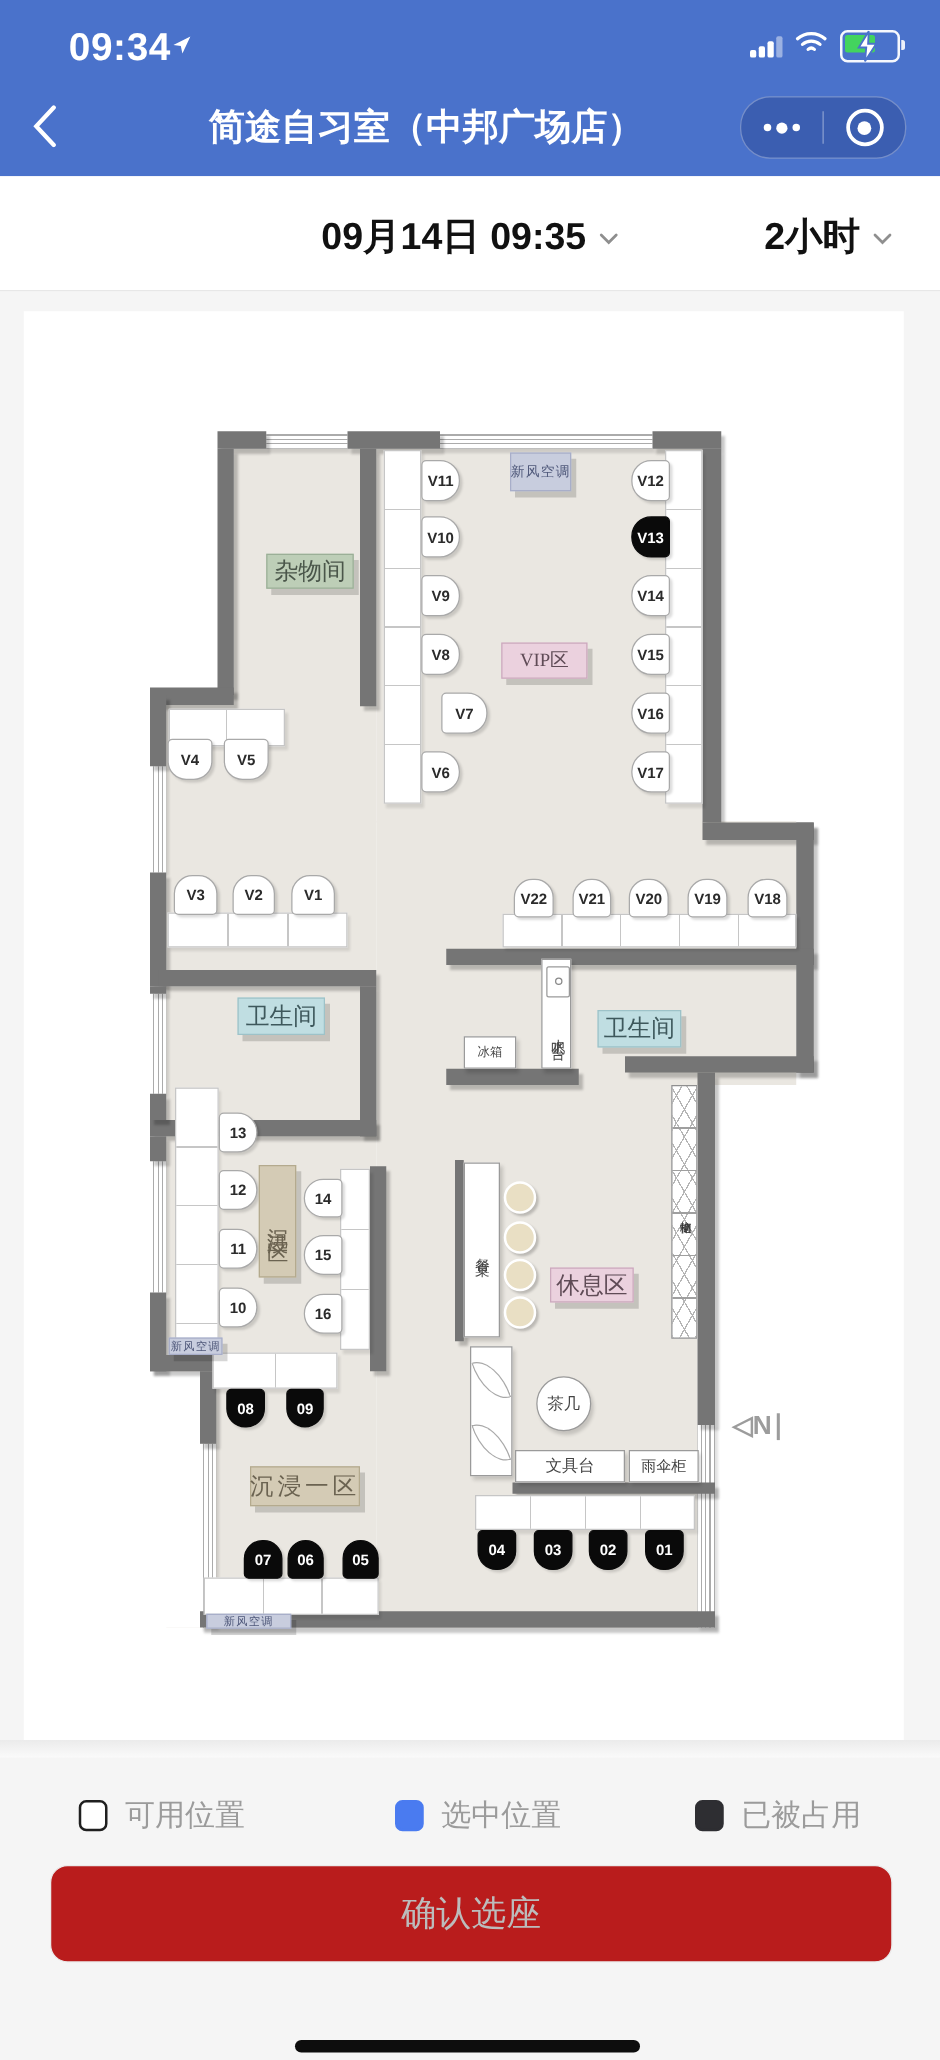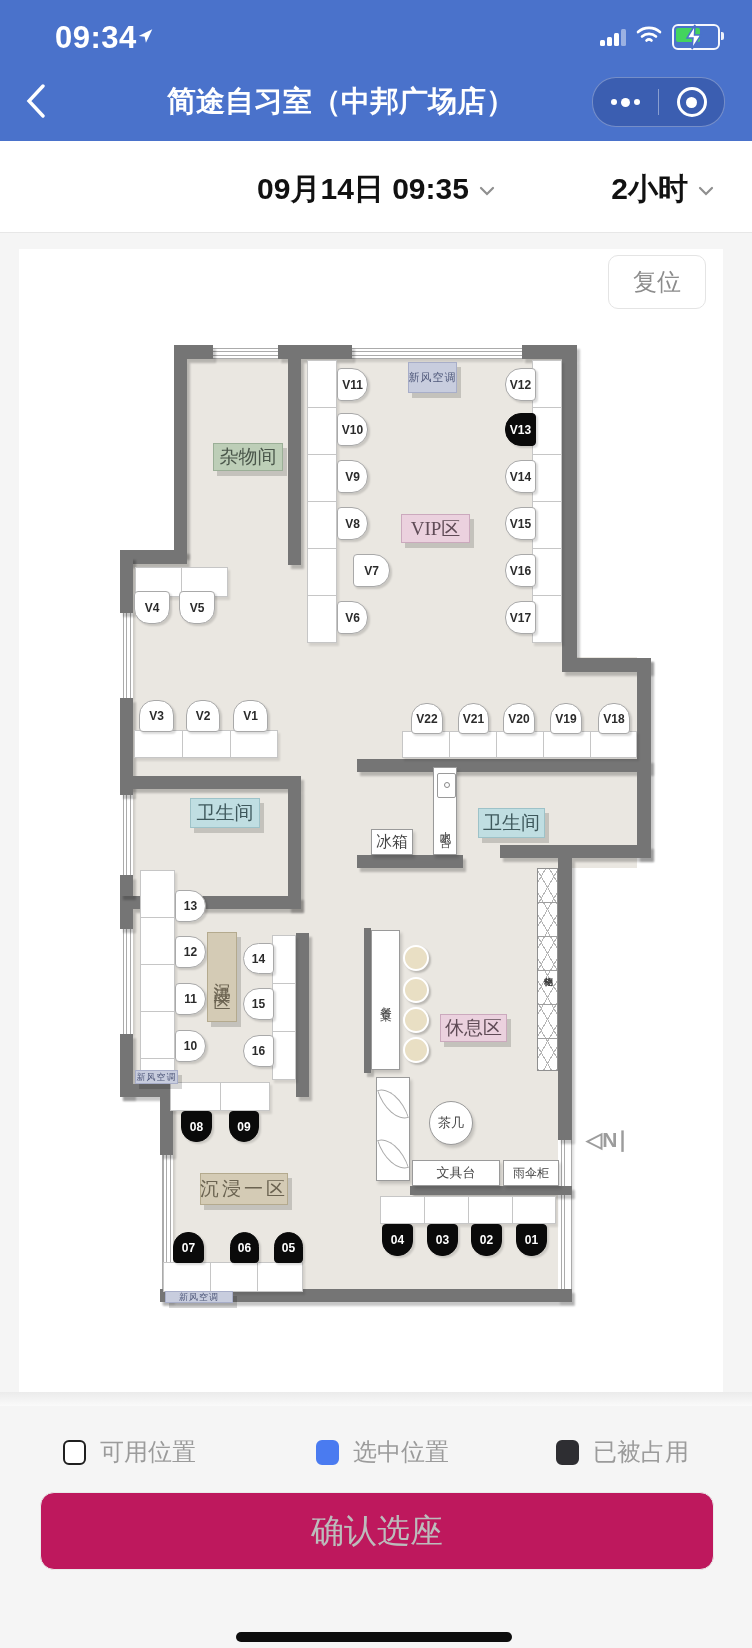--- a/index.html
+++ b/index.html
@@ -68,22 +68,22 @@
   .locker span{writing-mode:vertical-rl;font-size:9px;color:#333;background:rgba(255,255,255,.7);line-height:1.1;}
   .sofa-leaf{position:absolute;width:20px;height:34px;border:1px solid #a8a8a8;border-radius:0 100% 0 100%;transform:rotate(-18deg);}
   #north{position:absolute;color:#9c9c9c;font-size:21px;letter-spacing:0;font-weight:bold;font-family:"Liberation Sans",sans-serif;}
   .sink{position:absolute;left:3px;top:5px;width:17px;height:23px;border:1px solid #9a9a9a;border-radius:2px;}
   .sink i{position:absolute;left:6px;top:8px;width:4px;height:4px;border:1px solid #888;border-radius:50%;}
   
   #legend{position:absolute;left:0;top:1436px;width:752px;height:30px;}
   .lg-item{position:absolute;display:flex;align-items:center;gap:14px;}
   .lg-sw{width:23px;height:25px;border-radius:6px;box-sizing:border-box;}
   .lg-item span{font-size:24px;color:#9b9b9b;}
-  #confirm{position:absolute;left:40px;top:1492px;width:672px;height:76px;background:#be185d;border:1px solid #eaeaea;
-           border-radius:14px;display:flex;align-items:center;justify-content:center;font-size:33px;color:#bcbcbc;cursor:pointer;text-align:center;}
+  #confirm{position:absolute;left:40px;top:1492px;width:672px;height:76px;background:#b91c1c;border:1px solid #eaeaea;
+           border-radius:14px;display:flex;align-items:center;justify-content:center;font-size:28px;color:#bcbcbc;cursor:pointer;text-align:center;}
   #homebar{position:absolute;left:236px;top:1632px;width:276px;height:10px;border-radius:5px;background:#0d0d0d;}
 </style>
 </head>
 <body>
 
 <div id="statusnav">
   <div id="time">09:34</div>
   <div id="loc-arrow">
     <svg width="17" height="17" viewBox="0 0 20 20">
         <path d="M2 10.5 L18 2.5 L10.5 18.5 L9 11.5 Z" fill="#fff"></path>
@@ -139,21 +139,20 @@
 <div id="booking">
   <div class="dt"><span>09月14日 09:35</span><span class="chev"><svg width="16" height="10" viewBox="0 0 16 10" fill="none" stroke="#8f8f8f" stroke-width="2.2" stroke-linecap="round">
           <path d="M2 2 L8 8 L14 2"></path>
         </svg></span></div>
   <div class="dur"><span>2小时</span><span class="chev"><svg width="16" height="10" viewBox="0 0 16 10" fill="none" stroke="#8f8f8f" stroke-width="2.2" stroke-linecap="round">
           <path d="M2 2 L8 8 L14 2"></path>
         </svg></span></div>
 </div>
 
 <div id="canvas">
-  <div id="reset">复位</div>
   <div id="north" style="left: 567px; top: 879px;">◁N∣</div>
 <div class="floor" style="left: 168px; top: 110px; width: 101px; height: 197px; position: absolute;"></div>
     <div class="floor" style="left: 282px; top: 110px; width: 261px; height: 299px; position: absolute;"></div>
     <div class="floor" style="left: 114px; top: 307px; width: 168px; height: 220px; position: absolute;"></div>
     <div class="floor" style="left: 282px; top: 408px; width: 336px; height: 115px; position: absolute;"></div>
     <div class="floor" style="left: 114px; top: 540px; width: 168px; height: 107px; position: absolute;"></div>
     <div class="floor" style="left: 438px; top: 523px; width: 180px; height: 96px; position: absolute;"></div>
     <div class="floor" style="left: 282px; top: 523px; width: 156px; height: 96px; position: absolute;"></div>
     <div class="floor" style="left: 114px; top: 647px; width: 168px; height: 406px; position: absolute;"></div>
     <div class="floor" style="left: 282px; top: 619px; width: 257px; height: 434px; position: absolute;"></div>
@@ -228,44 +227,44 @@
     <div class="seat" style="left: 579px; top: 454px; width: 32px; height: 31px; position: absolute; border-radius: 15px 15px 4px 4px;">V18</div>
     <div class="seat" style="left: 156px; top: 641px; width: 31px; height: 32px; position: absolute; border-radius: 4px 16px 16px 4px;">13</div>
     <div class="seat" style="left: 156px; top: 687px; width: 31px; height: 32px; position: absolute; border-radius: 4px 16px 16px 4px;">12</div>
     <div class="seat" style="left: 156px; top: 734px; width: 31px; height: 32px; position: absolute; border-radius: 4px 16px 16px 4px;">11</div>
     <div class="seat" style="left: 156px; top: 781px; width: 31px; height: 32px; position: absolute; border-radius: 4px 16px 16px 4px;">10</div>
     <div class="seat" style="left: 224px; top: 694px; width: 31px; height: 31px; position: absolute; border-radius: 16px 4px 4px 16px;">14</div>
     <div class="seat" style="left: 224px; top: 739px; width: 31px; height: 32px; position: absolute; border-radius: 16px 4px 4px 16px;">15</div>
     <div class="seat" style="left: 224px; top: 786px; width: 31px; height: 32px; position: absolute; border-radius: 16px 4px 4px 16px;">16</div>
     <div class="seat occ" style="left: 162px; top: 862px; width: 31px; height: 31px; position: absolute; border-radius: 4px 4px 15px 15px;">08</div>
     <div class="seat occ" style="left: 210px; top: 862px; width: 30px; height: 31px; position: absolute; border-radius: 4px 4px 15px 15px;">09</div>
-    <div class="seat occ" style="left: 154px; top: 983px; width: 31px; height: 31px; position: absolute; border-radius: 15px 15px 4px 4px;">07</div>
+    <div class="seat occ" style="left: 176px; top: 983px; width: 31px; height: 31px; position: absolute; border-radius: 15px 15px 4px 4px;">07</div>
     <div class="seat occ" style="left: 211px; top: 983px; width: 29px; height: 31px; position: absolute; border-radius: 15px 15px 4px 4px;">06</div>
     <div class="seat occ" style="left: 255px; top: 983px; width: 29px; height: 31px; position: absolute; border-radius: 15px 15px 4px 4px;">05</div>
     <div class="seat occ" style="left: 363px; top: 975px; width: 31px; height: 32px; position: absolute; border-radius: 4px 4px 15px 15px;">04</div>
     <div class="seat occ" style="left: 408px; top: 975px; width: 31px; height: 32px; position: absolute; border-radius: 4px 4px 15px 15px;">03</div>
     <div class="seat occ" style="left: 452px; top: 975px; width: 31px; height: 32px; position: absolute; border-radius: 4px 4px 15px 15px;">02</div>
     <div class="seat occ" style="left: 497px; top: 975px; width: 31px; height: 32px; position: absolute; border-radius: 4px 4px 15px 15px;">01</div>
     <div class="lbl green" style="left: 194px; top: 194px; width: 70px; height: 28px; position: absolute; font-size: 19px;">杂物间</div>
-    <div class="lbl pink" style="left: 382px; top: 265px; width: 69px; height: 29px; position: absolute; font-size: 19px;">VIP区</div>
+    <div class="lbl pink" style="left: 382px; top: 265px; width: 69px; height: 29px; position: absolute; font-size: 15px;">VIP区</div>
     <div class="lbl lav" style="left: 389px; top: 113px; width: 49px; height: 31px; position: absolute; font-size: 11px;">新风空调</div>
     <div class="lbl cyan" style="left: 171px; top: 549px; width: 70px; height: 30px; position: absolute; font-size: 19px;">卫生间</div>
     <div class="lbl cyan" style="left: 459px; top: 559px; width: 67px; height: 30px; position: absolute; font-size: 19px;">卫生间</div>
     <div class="lbl tan vert" style="left: 188px; top: 683px; width: 30px; height: 90px; position: absolute; font-size: 17px;">沉浸二区</div>
     <div class="lbl tan" style="left: 181px; top: 924px; width: 88px; height: 32px; position: absolute; font-size: 19px;">沉浸一区</div>
     <div class="lbl pink" style="left: 421px; top: 765px; width: 67px; height: 28px; position: absolute; font-size: 19px;">休息区</div>
     <div class="lbl lav" style="left: 116px; top: 821px; width: 43px; height: 14px; position: absolute; font-size: 9px;">新风空调</div>
     <div class="lbl lav" style="left: 146px; top: 1042px; width: 68px; height: 12px; position: absolute; font-size: 9px;">新风空调</div>
     <div class="furn" style="left: 414px; top: 518px; width: 24px; height: 88px; position: absolute; font-size: 11px;">
       <span class="vtext" style="margin-top: 30px;">水吧台</span>
       <span class="sink">
         <i></i>
       </span>
     </div>
-    <div class="furn" style="left: 352px; top: 580px; width: 42px; height: 26px; position: absolute; font-size: 16px;">冰箱</div>
+    <div class="furn" style="left: 352px; top: 580px; width: 42px; height: 26px; position: absolute; font-size: 10px;">冰箱</div>
     <div class="furn" style="left: 352px; top: 681px; width: 29px; height: 140px; position: absolute; font-size: 12px;">
       <span class="vtext">餐桌</span>
     </div>
     <div class="furn" style="left: 410px; top: 852px; width: 44px; height: 44px; position: absolute; font-size: 13px; border-radius: 50%;">茶几</div>
     <div class="furn" style="left: 357px; top: 828px; width: 34px; height: 104px; position: absolute; font-size: 0px;">
       <span class="sofa-leaf" style="left: 5px; top: 8px;"></span>
       <span class="sofa-leaf" style="left: 5px; top: 58px;"></span>
     </div>
     <div class="furn" style="left: 393px; top: 911px; width: 88px; height: 26px; position: absolute; font-size: 13px;">文具台</div>
     <div class="furn" style="left: 484px; top: 911px; width: 56px; height: 26px; position: absolute; font-size: 12px;">雨伞柜</div>

